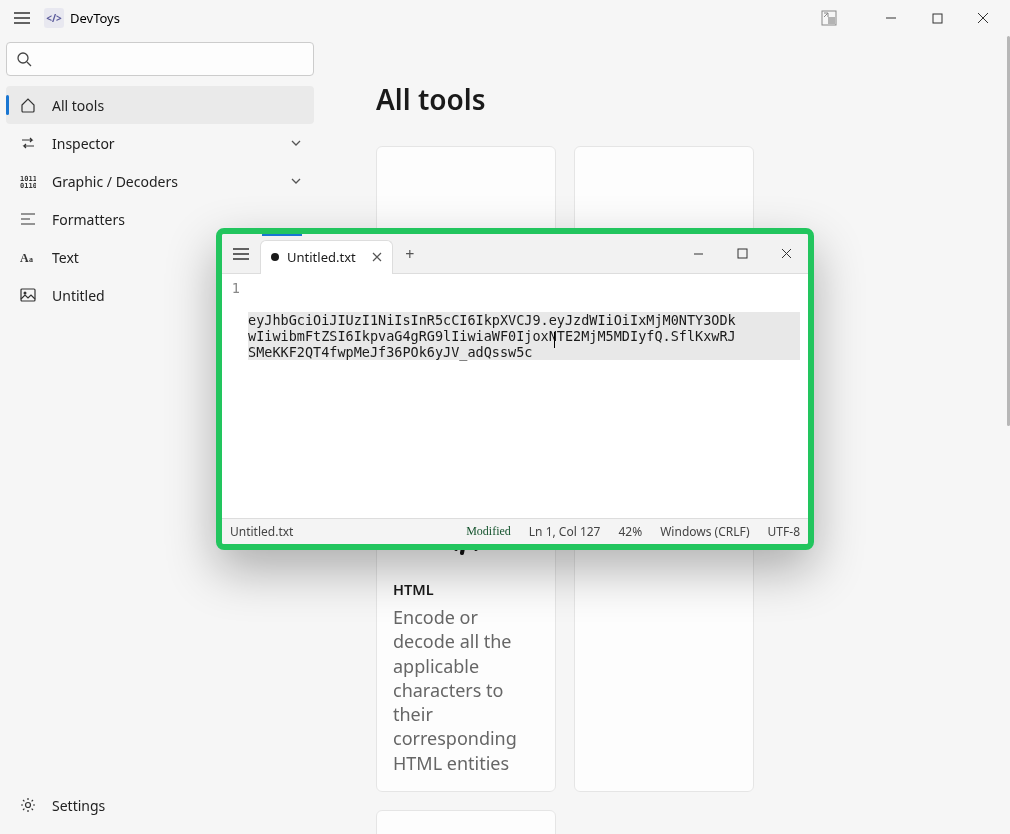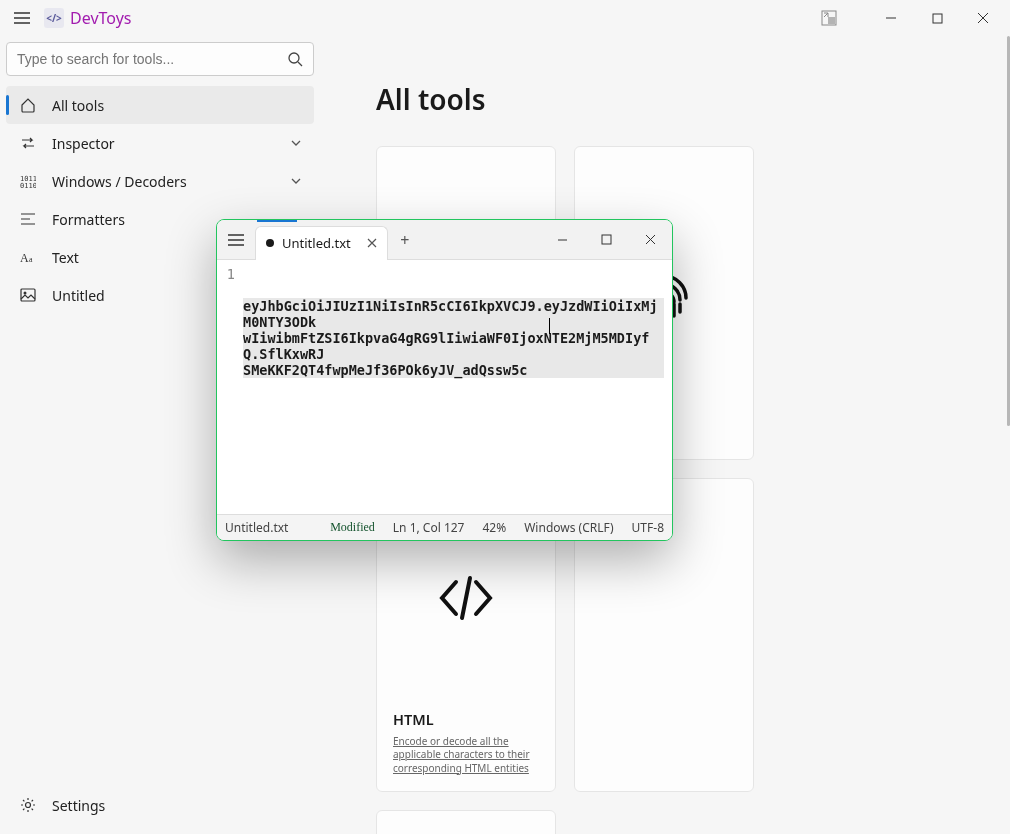--- a/index.html
+++ b/index.html
@@ -12,21 +12,21 @@
   color: #1a1a1a;
 }
 .titlebar {
   height: 36px;
   display: flex; align-items: center;
   padding: 0 4px;
   background: #f6f6f6;
 }
 .titlebar .hamburger { width: 36px; height:36px; display:flex; align-items:center; justify-content:center; cursor:pointer; }
 .titlebar .app-icon { width:20px; height:20px; margin:0 6px 0 4px; display:flex; align-items:center; justify-content:center; background:#e8e8f0; border-radius:3px; font-size:10px; color:#5b5b9b; font-weight:bold; }
-.titlebar .title { font-size: 16px; color:#a21caf; }
+.titlebar .title { font-size: 13px; color:#000000; }
 .titlebar .spacer { flex:1; }
 .titlebar .wincontrols { display:flex; }
 .titlebar .winbtn { width:46px; height:36px; display:flex; align-items:center; justify-content:center; cursor:pointer; color:#555; }
 .titlebar .compact-overlay { width:46px;height:36px;display:flex;align-items:center;justify-content:center;cursor:pointer;color:#888;margin-right:16px;}
 
 .app-body { display:flex; height: calc(100% - 36px); }
 .sidebar { width:320px; padding:6px 6px 0 6px; display:flex; flex-direction:column; }
 .searchbox { display:flex; align-items:center; height:34px; border:1px solid #ccc; border-radius:4px; background:#fdfdfd; padding:0 10px; }
 .searchbox input { flex:1; border:none; background:transparent; font-size:14px; outline:none; color:#333; }
 .searchbox .search-ico { color:#555; }
@@ -37,51 +37,51 @@
   height:38px; padding:0 12px;
   font-size:14px; color:#222;
   border-radius:4px; cursor:pointer;
   position:relative;
 }
 .nav-item.selected { background:#eaeaea; }
 .nav-item.selected::before {
   content:''; position:absolute; left:0; top:9px; bottom:9px; width:3px;
   background:#1976d2; border-radius:2px;
 }
-.nav-item .nico { width:20px; height:20px; margin-right:14px; display:flex; align-items:center; justify-content:center; color:#333; font-size:14px;}
+.nav-item .nico { width:20px; height:20px; margin-right:14px; display:flex; align-items:center; justify-content:center; color:#333; font-size:14px;font-weight:bold;}
 .nav-item .chev { margin-left:auto; color:#555; }
 
 .sidebar-footer { padding: 6px 0 10px 0; }
 .sidebar-footer .nav-item { }
 
 .main { flex:1; overflow-y:auto; position:relative; }
 .main-inner { padding: 44px 60px 40px 56px; }
 .page-title { font-size:28px; font-weight:600; margin-bottom:28px; }
 
 .cards { display:flex; flex-wrap:wrap; gap:18px; }
 .card {
   width:180px; height:314px;
   background:#fdfdfd; border:1px solid #e5e5e5; border-radius:6px;
   padding:16px; display:flex; flex-direction:column;
   cursor:pointer;
 }
 .card .card-ico { flex:1; display:flex; align-items:center; justify-content:center; }
 .card .card-ico svg { width:64px; height:64px; }
 .card .card-title { font-size:14.5px; font-weight:600; margin-top:8px; }
-.card .card-desc { font-size:10px; color:#666; margin-top:6px; line-height:1.35;text-decoration:underline; }
+.card .card-desc { font-size:18px; color:#666; margin-top:6px; line-height:1.35; }
 
 .scroll-indicator { position:absolute; right:0; top:0; width:3px; height:390px; background:#b7b7b7; border-radius:2px; }
 
 
 .notepad {
   position:absolute;
-  left:216px; top:219px;
-  width:457px; height:322px;
+  left:216px; top:228px;
+  width:598px; height:322px;
   background:#f9f9f9;
-  border:1px solid #22c55e;
+  border:6px solid #22c55e;
   border-radius:8px;
   box-shadow: 0 20px 50px rgba(0,0,0,0.30);
   display:flex; flex-direction:column;
   overflow:hidden;
 }
 .np-accent { height:2px; background:#1976d2; width:40px; position:absolute; top:0; left:40px; }
 .np-titlebar {
   height:40px; display:flex; align-items:center;
   background:#f2f2f2; border-bottom:1px solid #ddd;
 }
@@ -95,21 +95,21 @@
 .np-tab .dot { width:8px;height:8px;border-radius:50%;background:#1a1a1a; }
 .np-tab .tab-close { color:#555; cursor:pointer; font-size:13px; margin-left:8px;}
 .np-titlebar .np-add { width:34px;height:40px;display:flex;align-items:center;justify-content:center;cursor:pointer;color:#555;font-size:16px;}
 .np-titlebar .np-spacer { flex:1; }
 .np-titlebar .np-win { display:flex; }
 .np-titlebar .np-winbtn { width:44px;height:40px;display:flex;align-items:center;justify-content:center;cursor:pointer;color:#555;}
 
 .np-body { flex:1; display:flex; background:#fff; font-family: Consolas, monospace; font-size:13.5px; }
 .np-gutter { width:22px; background:#fff; color:#888; text-align:right; padding:6px 4px 0 0; user-select:none;}
 .np-text { flex:1; padding:6px 8px 0 4px; white-space:pre-wrap; word-break:break-all; position:relative; }
-.np-text .highlight { background:#e8e8e8; display:block;font-weight:bold; }
+.np-text .highlight { background:#e8e8e8; display:block; }
 .np-cursor { position:absolute; width:1px; height:16px; background:#000; }
 
 .np-status {
   height:26px; border-top:1px solid #ddd; background:#f4f4f4;
   display:flex; align-items:center; font-size:12px; color:#444;
   padding:0 8px; gap:18px;
 }
 .np-status .fname { flex:0 0 auto; }
 .np-status .modified { color:#14532d; margin-left:auto;font-family:Liberation Serif, serif; }
 .np-status .stat { }
@@ -150,21 +150,20 @@
       <svg width="12" height="12" viewBox="0 0 12 12">
           <path d="M1 1l10 10M11 1L1 11" stroke="#333" stroke-width="1"></path>
         </svg>
     </div>
   </div>
 </div>
 
 <div class="app-body">
   <div class="sidebar">
     <div class="searchbox">
-      <input placeholder="Type to search for tools..." style="">
       <span class="search-ico">
         <svg width="15" height="15" viewBox="0 0 15 15">
             <circle cx="6" cy="6" r="5" stroke="#444" fill="none" stroke-width="1.3"></circle>
             <path d="M10 10l4 4" stroke="#444" stroke-width="1.3"></path>
           </svg>
       </span>
     </div>
 
     <div class="nav">
       <div class="nav-item selected">
@@ -188,21 +187,21 @@
             </svg>
         </span>
       </div>
       <div class="nav-item">
         <span class="nico">
           <svg width="16" height="14" viewBox="0 0 16 14">
               <text x="0" y="7" font-size="7" font-family="monospace" fill="#333">1011</text>
               <text x="0" y="14" font-size="7" font-family="monospace" fill="#333">0110</text>
             </svg>
         </span>
-        <span>Windows / Decoders</span>
+        <span>Graphic / Decoders</span>
         <span class="chev">
           <svg width="12" height="12" viewBox="0 0 12 12">
               <path d="M2 4l4 4 4-4" stroke="#555" fill="none" stroke-width="1.3"></path>
             </svg>
         </span>
       </div>
       <div class="nav-item">
         <span class="nico">
           <svg width="16" height="14" viewBox="0 0 16 14">
               <path d="M1 2h14M1 7h9M1 12h14" stroke="#333" stroke-width="1.2"></path>

